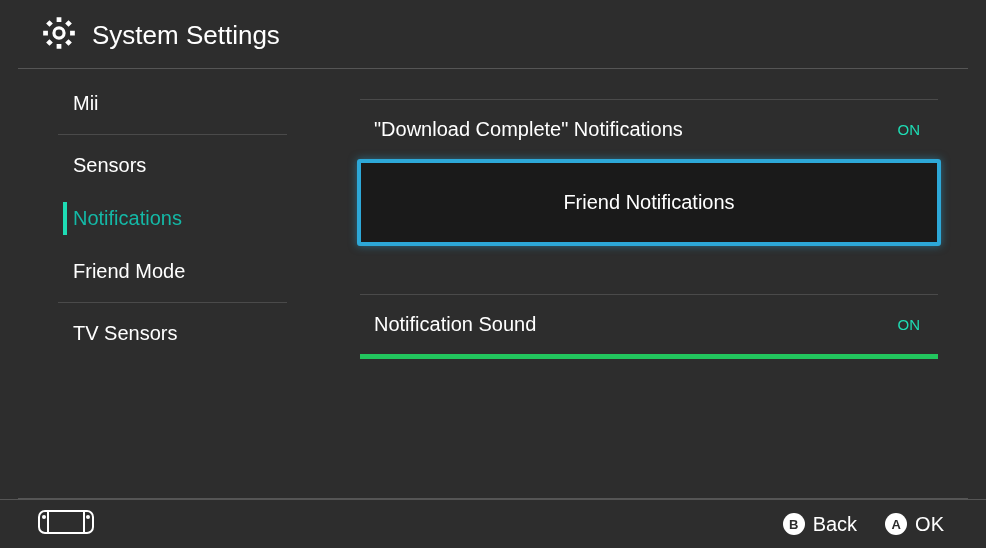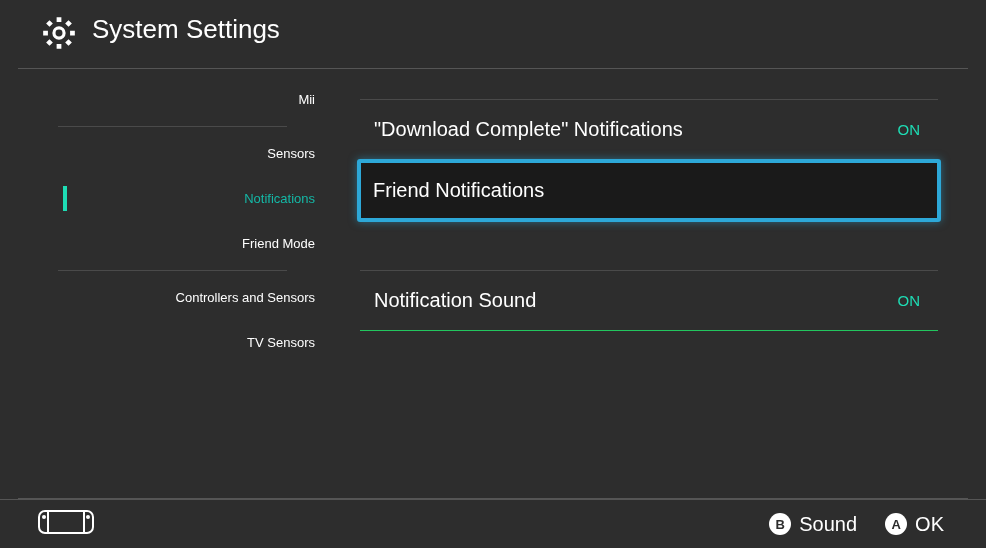--- a/index.html
+++ b/index.html
@@ -11,21 +11,21 @@
     body {
       width: 986px;
       height: 548px;
       background: #2d2d2d;
       color: #ffffff;
       overflow: hidden;
       position: relative;
     }
     .header {
       display: flex;
-      align-items: flex-start;
+      align-items: center;
       padding: 14px 40px 12px 40px;
       gap: 14px;
     }
     .gear-icon {
       width: 38px;
       height: 38px;
       flex-shrink: 0;
     }
     .title {
       font-size: 26px;
@@ -41,26 +41,25 @@
       display: flex;
       height: 438px;
     }
     .sidebar {
       width: 315px;
       padding-top: 8px;
       padding-left: 18px;
     }
     .sidebar-item {
       padding: 15px 0 15px 55px;
-      font-size: 13px;
+      font-size: 20px;
       color: #ffffff;
       cursor: pointer;
       position: relative;
       margin-left: 0;
-      text-align: right;
     }
     .sidebar-item.active {
       color: #14b8a6;
     }
     .sidebar-item.active::before {
       content: '';
       position: absolute;
       left: 45px;
       top: 10px;
       bottom: 10px;
@@ -81,37 +80,38 @@
     .setting-row {
       display: flex;
       justify-content: space-between;
       align-items: center;
       padding: 18px 14px;
       font-size: 20px;
       border-top: 1px solid #4a4a4a;
       cursor: pointer;
     }
     .setting-row.last {
-      border-bottom: 1px solid #22c55e;
+      border-bottom: 5px solid #22c55e;
     }
     .setting-row .label {
       color: #ffffff;
     }
     .setting-row .value {
       color: #1edcb4;
       font-size: 15px;
       padding-right: 4px;
     }
     .setting-row.highlighted {
       border: 4px solid #2da8d8;
       border-radius: 3px;
       background: #1a1a1a;
-      padding: 16px 12px;
+      padding: 28px 12px;
       margin: 0 -3px;
       box-shadow: 0 0 8px rgba(45, 168, 216, 0.5);
+      justify-content: center;
     }
     .section-gap {
       height: 48px;
     }
     .footer {
       position: absolute;
       bottom: 0;
       left: 0;
       right: 0;
       height: 49px;
@@ -183,23 +183,20 @@
     <div class="sidebar-item">
       <span>Sensors</span>
     </div>
     <div class="sidebar-item active">
       <span>Notifications</span>
     </div>
     <div class="sidebar-item">
       <span>Friend Mode</span>
     </div>
     <div class="sidebar-divider"></div>
-    <div class="sidebar-item">
-      <span>Controllers and Sensors</span>
-    </div>
     <div class="sidebar-item">
       <span>TV Sensors</span>
     </div>
   </div>
 
   <div class="main">
     <div class="setting-row">
       <span class="label">"Download Complete" Notifications</span>
       <span class="value">ON</span>
     </div>
@@ -220,20 +217,20 @@
     <svg class="controller-icon" viewBox="0 0 56 24">
       <rect x="1" y="1" width="54" height="22" rx="6" fill="none" stroke="#ffffff" stroke-width="2"></rect>
       <rect x="10" y="1" width="36" height="22" fill="none" stroke="#ffffff" stroke-width="2"></rect>
       <circle cx="6" cy="7" r="2" fill="#ffffff"></circle>
       <circle cx="50" cy="7" r="2" fill="#ffffff"></circle>
     </svg>
   </span>
   <div class="footer-buttons">
     <div class="footer-btn">
       <span class="btn-circle">B</span>
-      <span>Sound</span>
+      <span>Back</span>
     </div>
     <div class="footer-btn">
       <span class="btn-circle">A</span>
       <span>OK</span>
     </div>
   </div>
 </div>
 
 </body></html>

